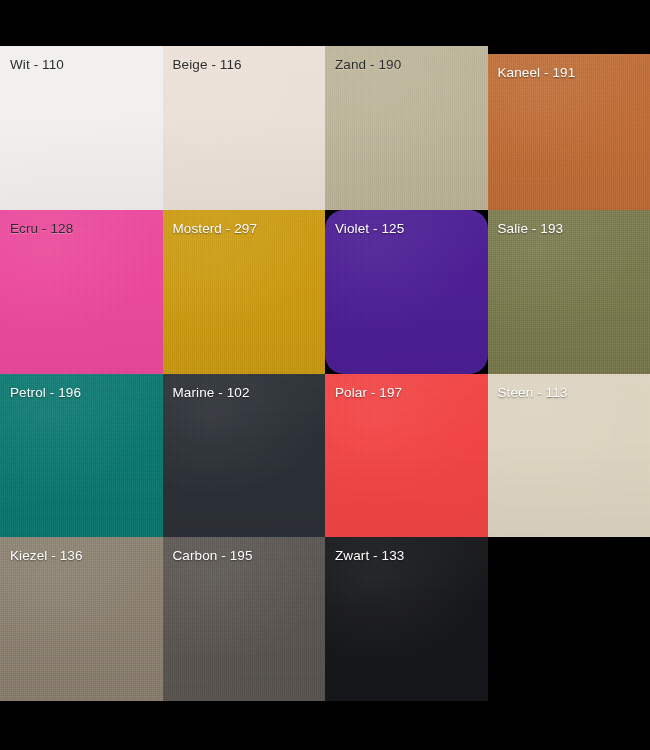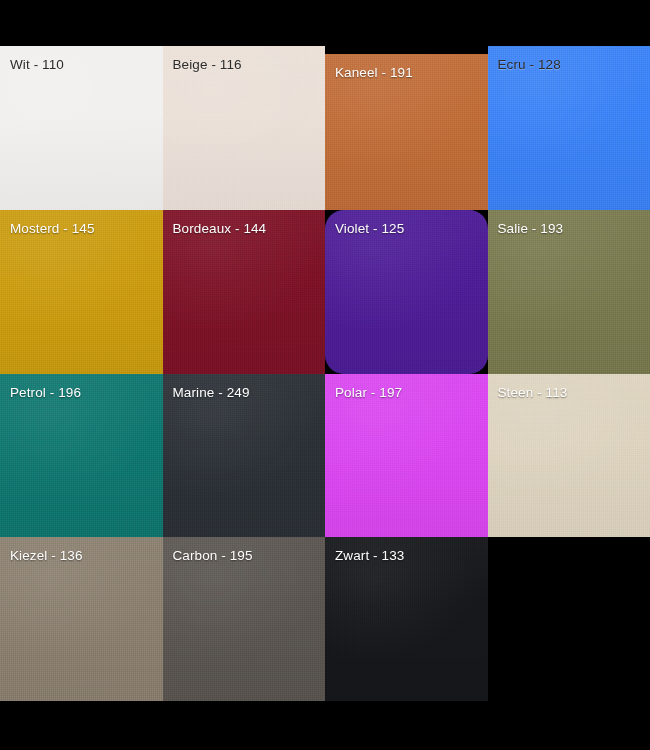--- a/index.html
+++ b/index.html
@@ -123,61 +123,61 @@
       <div class="swatch" style="background-color: rgb(241, 240, 238);">
         <div class="shading"></div>
         <div class="weave"></div>
         <div class="swatch-label dark-text">Wit - 110</div>
       </div>
       <div class="swatch" style="background-color: rgb(235, 224, 216); text-align: center;">
         <div class="shading"></div>
         <div class="weave"></div>
         <div class="swatch-label dark-text">Beige - 116</div>
       </div>
+      <div class="swatch" style="background-color: rgb(188, 180, 154);">
+        <div class="shading"></div>
+        <div class="weave"></div>
+        <div class="swatch-label dark-text">Zand - 190</div>
+      </div>
       <div class="swatch" style="background-color: rgb(191, 108, 56); margin-top: 8px;">
         <div class="shading"></div>
         <div class="weave"></div>
         <div class="swatch-label light-text">Kaneel - 191</div>
       </div>
-      <div class="swatch" style="background-color: #3b82f6; text-decoration: underline;">
+      <div class="swatch" style="background-color: #ec4899; text-decoration: underline;">
         <div class="shading"></div>
         <div class="weave"></div>
         <div class="swatch-label dark-text">Ecru - 128</div>
       </div>
       <div class="swatch" style="background-color: rgb(202, 155, 16);">
         <div class="shading"></div>
         <div class="weave"></div>
-        <div class="swatch-label light-text">Mosterd - 145</div>
-      </div>
-      <div class="swatch" style="background-color: rgb(124, 18, 38);">
-        <div class="shading"></div>
-        <div class="weave"></div>
-        <div class="swatch-label light-text">Bordeaux - 144</div>
+        <div class="swatch-label light-text">Mosterd - 297</div>
       </div>
       <div class="swatch" style="background-color: #4c1d95; border-radius: 19px;">
         <div class="shading"></div>
         <div class="weave"></div>
         <div class="swatch-label light-text">Violet - 125</div>
       </div>
       <div class="swatch" style="background-color: rgb(121, 121, 79);">
         <div class="shading"></div>
         <div class="weave"></div>
         <div class="swatch-label light-text">Salie - 193</div>
       </div>
       <div class="swatch" style="background-color: #0f766e;">
         <div class="shading"></div>
         <div class="weave"></div>
         <div class="swatch-label light-text">Petrol - 196</div>
       </div>
       <div class="swatch" style="background-color: rgb(43, 48, 54);">
         <div class="shading"></div>
         <div class="weave"></div>
-        <div class="swatch-label light-text">Marine - 249</div>
-      </div>
-      <div class="swatch" style="background-color: #d946ef;">
+        <div class="swatch-label light-text">Marine - 102</div>
+      </div>
+      <div class="swatch" style="background-color: #ef4444;">
         <div class="shading"></div>
         <div class="weave"></div>
         <div class="swatch-label light-text">Polar - 197</div>
       </div>
       <div class="swatch" style="background-color: rgb(221, 211, 191);">
         <div class="shading"></div>
         <div class="weave"></div>
         <div class="swatch-label light-text">Steen - 113</div>
       </div>
       <div class="swatch" style="background-color: rgb(138, 127, 111);">

